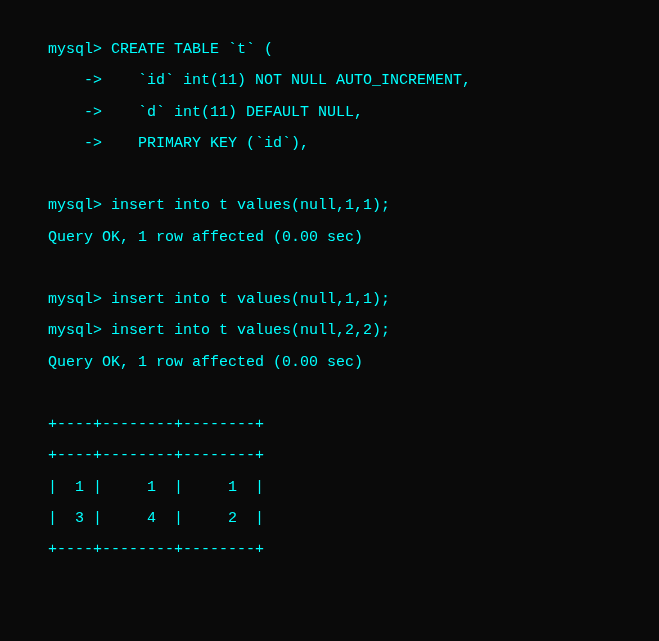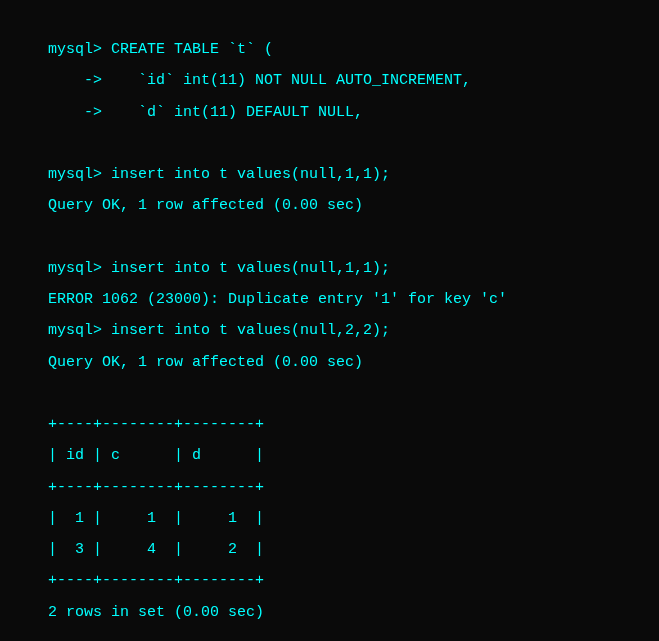--- a/index.html
+++ b/index.html
@@ -35,29 +35,27 @@
       height: 1.55em;
     }
   </style>
 </head>
 <body>
 
 <div class="terminal">
 <span class="line">mysql&gt; CREATE TABLE `t` (</span>
     <span class="line">    -&gt;    `id` int(11) NOT NULL AUTO_INCREMENT,</span>
     <span class="line">    -&gt;    `d` int(11) DEFAULT NULL,</span>
+    <span class="line">    -&gt;    PRIMARY KEY (`id`),</span>
     <span class="empty"></span>
     <span class="line">mysql&gt; insert into t values(null,1,1);</span>
     <span class="line">Query OK, 1 row affected (0.00 sec)</span>
     <span class="empty"></span>
     <span class="line">mysql&gt; insert into t values(null,1,1);</span>
-    <span class="line">ERROR 1062 (23000): Duplicate entry '1' for key 'c'</span>
     <span class="line">mysql&gt; insert into t values(null,2,2);</span>
     <span class="line">Query OK, 1 row affected (0.00 sec)</span>
     <span class="empty"></span>
     <span class="line">+----+--------+--------+</span>
-    <span class="line">| id | c      | d      |</span>
     <span class="line">+----+--------+--------+</span>
     <span class="line">|  1 |     1  |     1  |</span>
     <span class="line">|  3 |     4  |     2  |</span>
     <span class="line">+----+--------+--------+</span>
-    <span class="line">2 rows in set (0.00 sec)</span>
   </div>
 
 </body></html>

